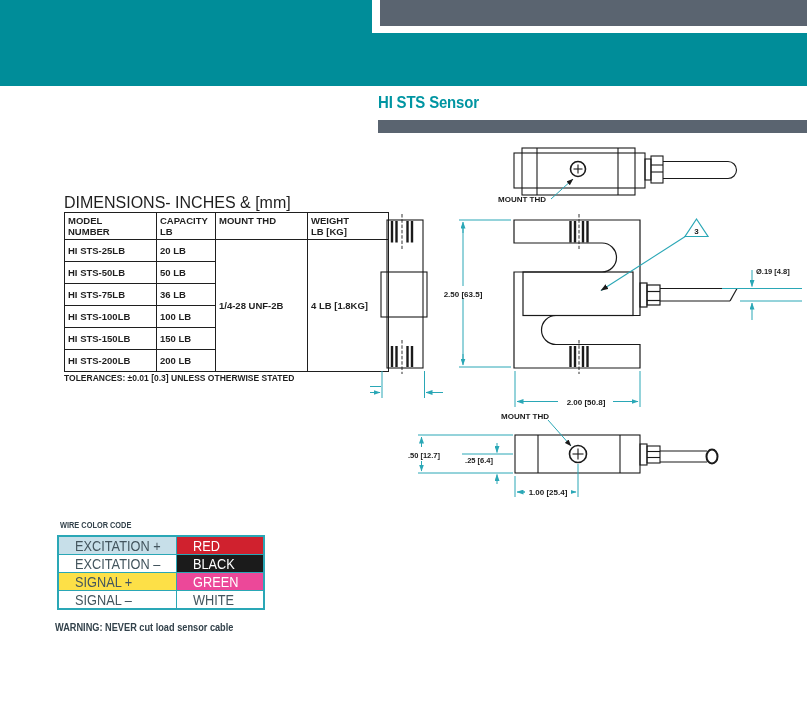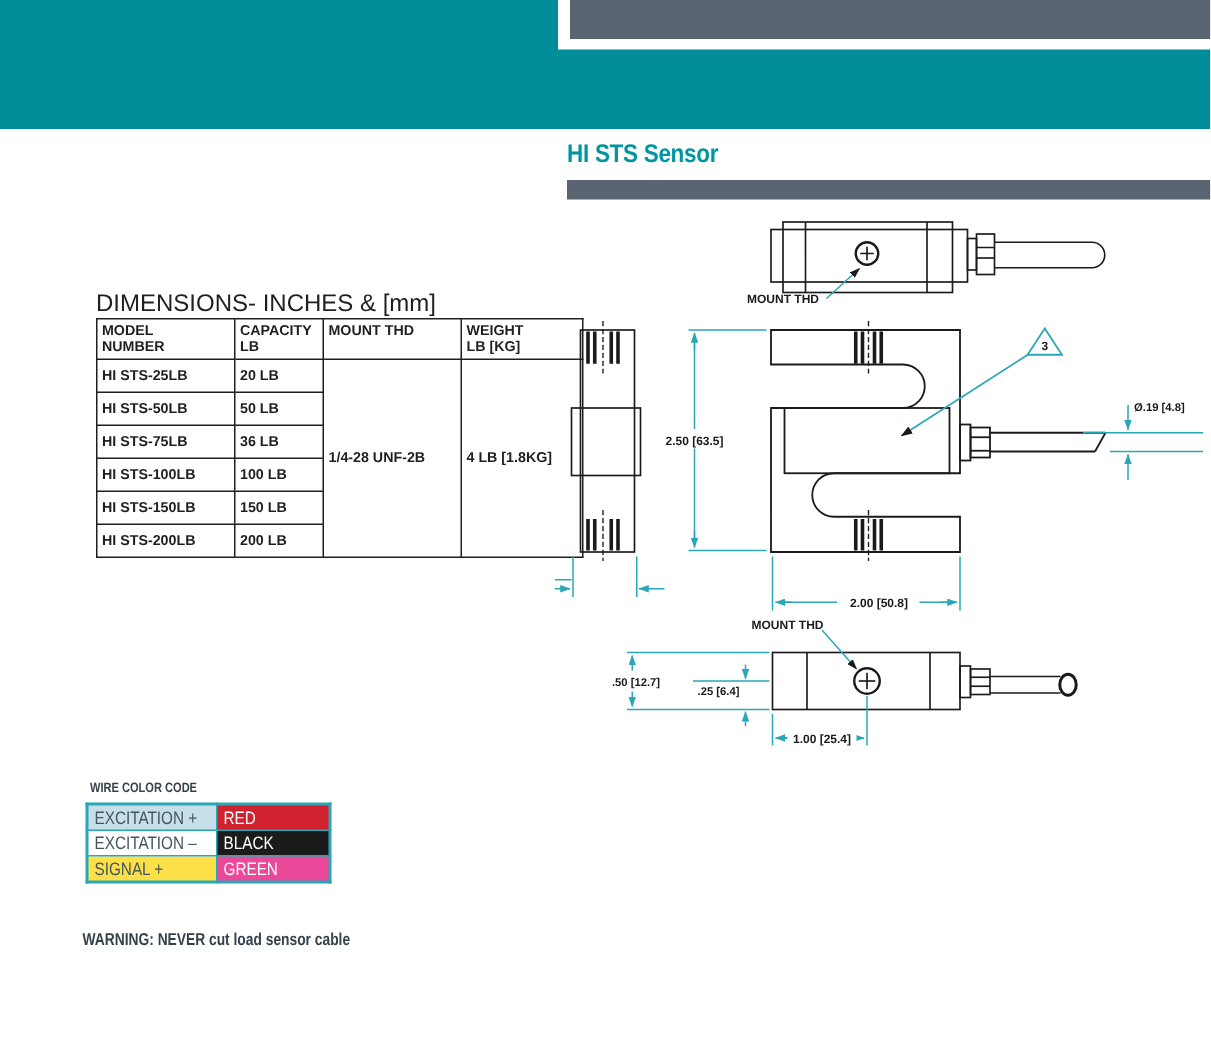--- a/index.html
+++ b/index.html
@@ -20,21 +20,21 @@
   .dims-table th{vertical-align:top;height:20px;font-weight:700;margin-top:20px;}
   .dims-table td{height:17px;vertical-align:middle;}
   .col-model{width:85px;} .col-cap{width:52px;} .col-mount{width:85px;} .col-weight{width:74px;}
   .th-mount{text-align:center;vertical-align:middle;}
   .c-mount,.c-weight{text-align:center;vertical-align:middle;}
   .tolerances{position:absolute;left:64px;top:373px;font-size:8.5px;font-weight:700;white-space:nowrap;}
   
   .wcc-title{position:absolute;left:60px;top:520px;font-size:9px;font-weight:700;color:#33424b;
              transform:scaleX(0.82);transform-origin:left;white-space:nowrap;}
   .wire-table{position:absolute;left:57px;top:535px;border-collapse:collapse;border:2px solid #2aa7b6;}
-  .wire-table td{border:1.5px solid #2aa7b6;height:16px;font-size:12px;padding:0 0 0 4px;
+  .wire-table td{border:1.5px solid #2aa7b6;height:16px;font-size:15px;padding:0 0 0 16px;
                  vertical-align:middle;white-space:nowrap;}
   .wire-table td span{display:inline-block;transform:scaleX(0.85);transform-origin:left;}
   .wt-label{width:76px;color:#43555e;}
   .wt-value{width:70px;}
   .warning{position:absolute;left:55px;top:621px;font-size:11.5px;font-weight:700;color:#33424b;
            transform:scaleX(0.8);transform-origin:left;white-space:nowrap;}
   .cable-length{position:absolute;left:55px;top:645px;white-space:nowrap;}
   .cl-label{display:inline-block;font-size:13.5px;font-weight:700;color:#2f3e47;
             transform:scaleX(0.8);transform-origin:left;}
   .cl-value{display:inline-block;font-size:11px;font-weight:700;color:#5a6c7a;
@@ -88,20 +88,21 @@
         <tr>
           <td>HI STS-150LB</td>
           <td>150 LB</td>
         </tr>
         <tr>
           <td>HI STS-200LB</td>
           <td>200 LB</td>
         </tr>
       </tbody>
   </table>
+  <div class="tolerances">TOLERANCES: ±0.01 [0.3] UNLESS OTHERWISE STATED</div>
 
   <svg class="drawing" width="437" height="370" viewBox="370 140 437 370">
     <defs>
       <marker id="at" markerWidth="7" markerHeight="5" refX="6.5" refY="2.5" orient="auto">
         <path d="M0,0 L7,2.5 L0,5 z" fill="#2aa7b6"></path>
       </marker>
       <marker id="ab" markerWidth="7" markerHeight="5" refX="6.5" refY="2.5" orient="auto">
         <path d="M0,0 L7,2.5 L0,5 z" fill="#1a1a1a"></path>
       </marker>
     </defs>
@@ -263,17 +264,21 @@
           <td class="wt-value" style="background: rgb(208, 33, 46); color: rgb(255, 255, 255);"><span>RED</span></td>
         </tr>
         <tr>
           <td class="wt-label" style="background: rgb(255, 255, 255);"><span>EXCITATION –</span></td>
           <td class="wt-value" style="background: rgb(27, 27, 27); color: rgb(255, 255, 255);"><span>BLACK</span></td>
         </tr>
         <tr>
           <td class="wt-label" style="background: #fde047;"><span>SIGNAL +</span></td>
           <td class="wt-value" style="background: #ec4899; color: rgb(255, 255, 255);"><span>GREEN</span></td>
         </tr>
+        <tr>
+          <td class="wt-label" style="background: rgb(255, 255, 255);"><span>SIGNAL  –</span></td>
+          <td class="wt-value" style="background: rgb(255, 255, 255); color: rgb(67, 85, 94);"><span>WHITE</span></td>
+        </tr>
       </tbody>
   </table>
   <div class="warning">WARNING: NEVER cut load sensor cable</div>
 
 </div>
 
 </body></html>

